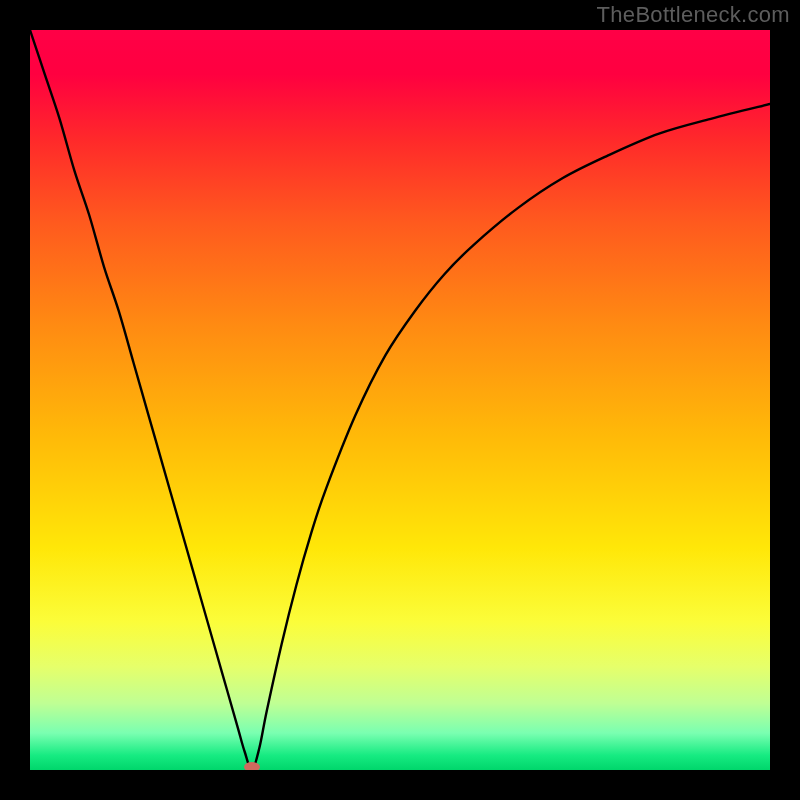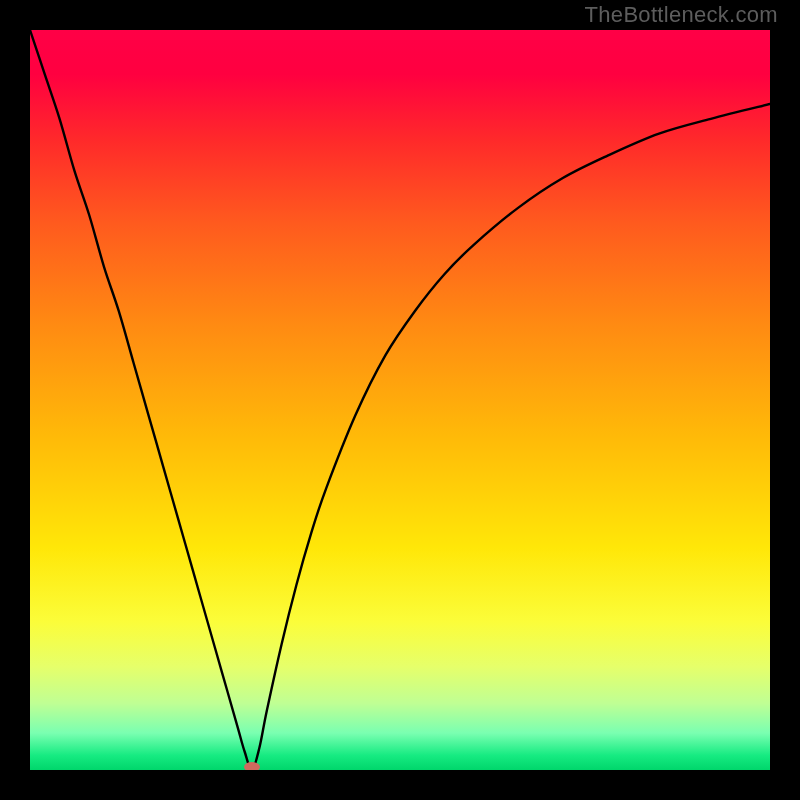--- a/index.html
+++ b/index.html
@@ -13,21 +13,21 @@
   }
   .frame {
     position: relative;
     width: 800px;
     height: 800px;
     box-sizing: border-box;
   }
   .watermark {
     position: absolute;
     top: 2px;
-    right: 22px;
+    right: 10px;
     color: #5d5d5d;
     font-size: 22px;
     font-weight: 500;
     letter-spacing: 0.3px;
     z-index: 20;
   }
   .plot-area {
     position: absolute;
     left: 30px;
     top: 30px;

